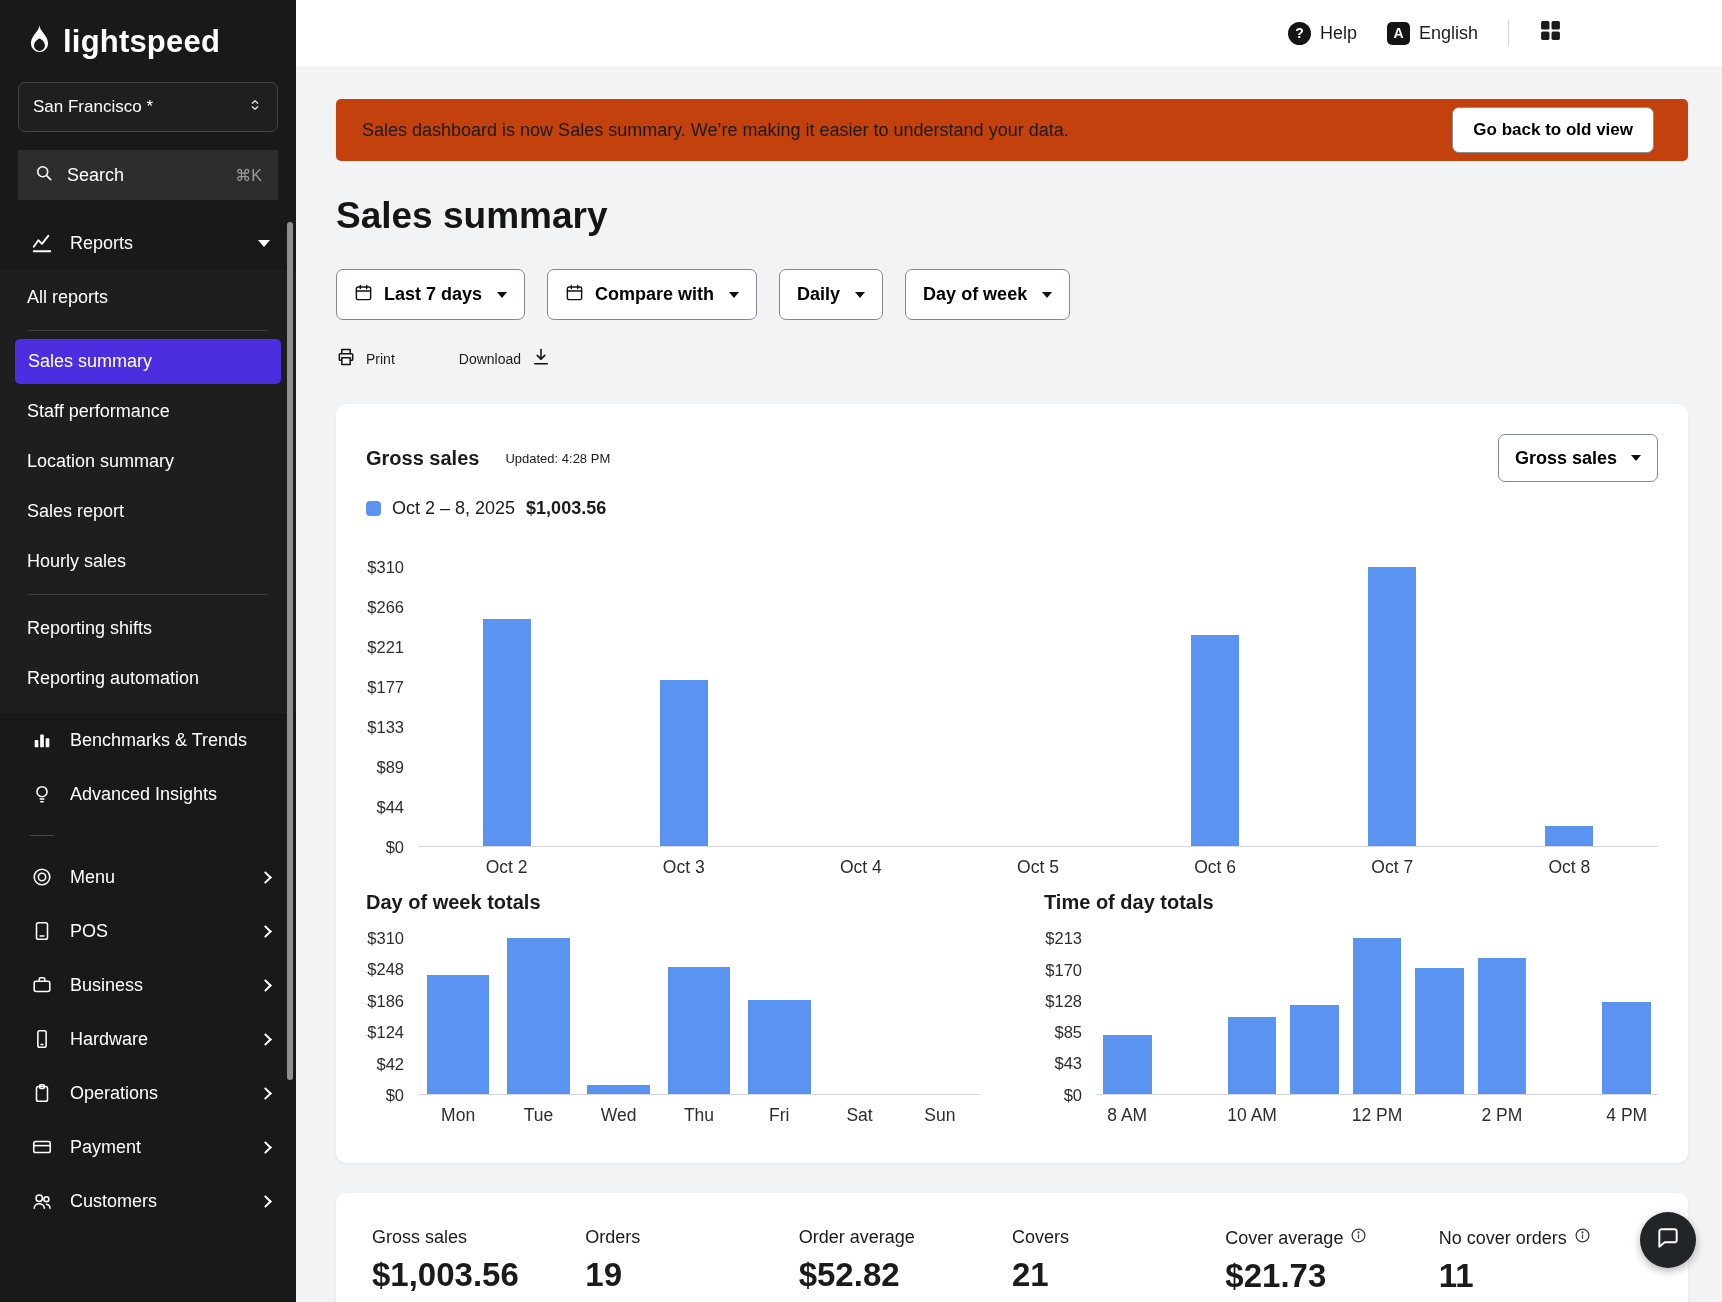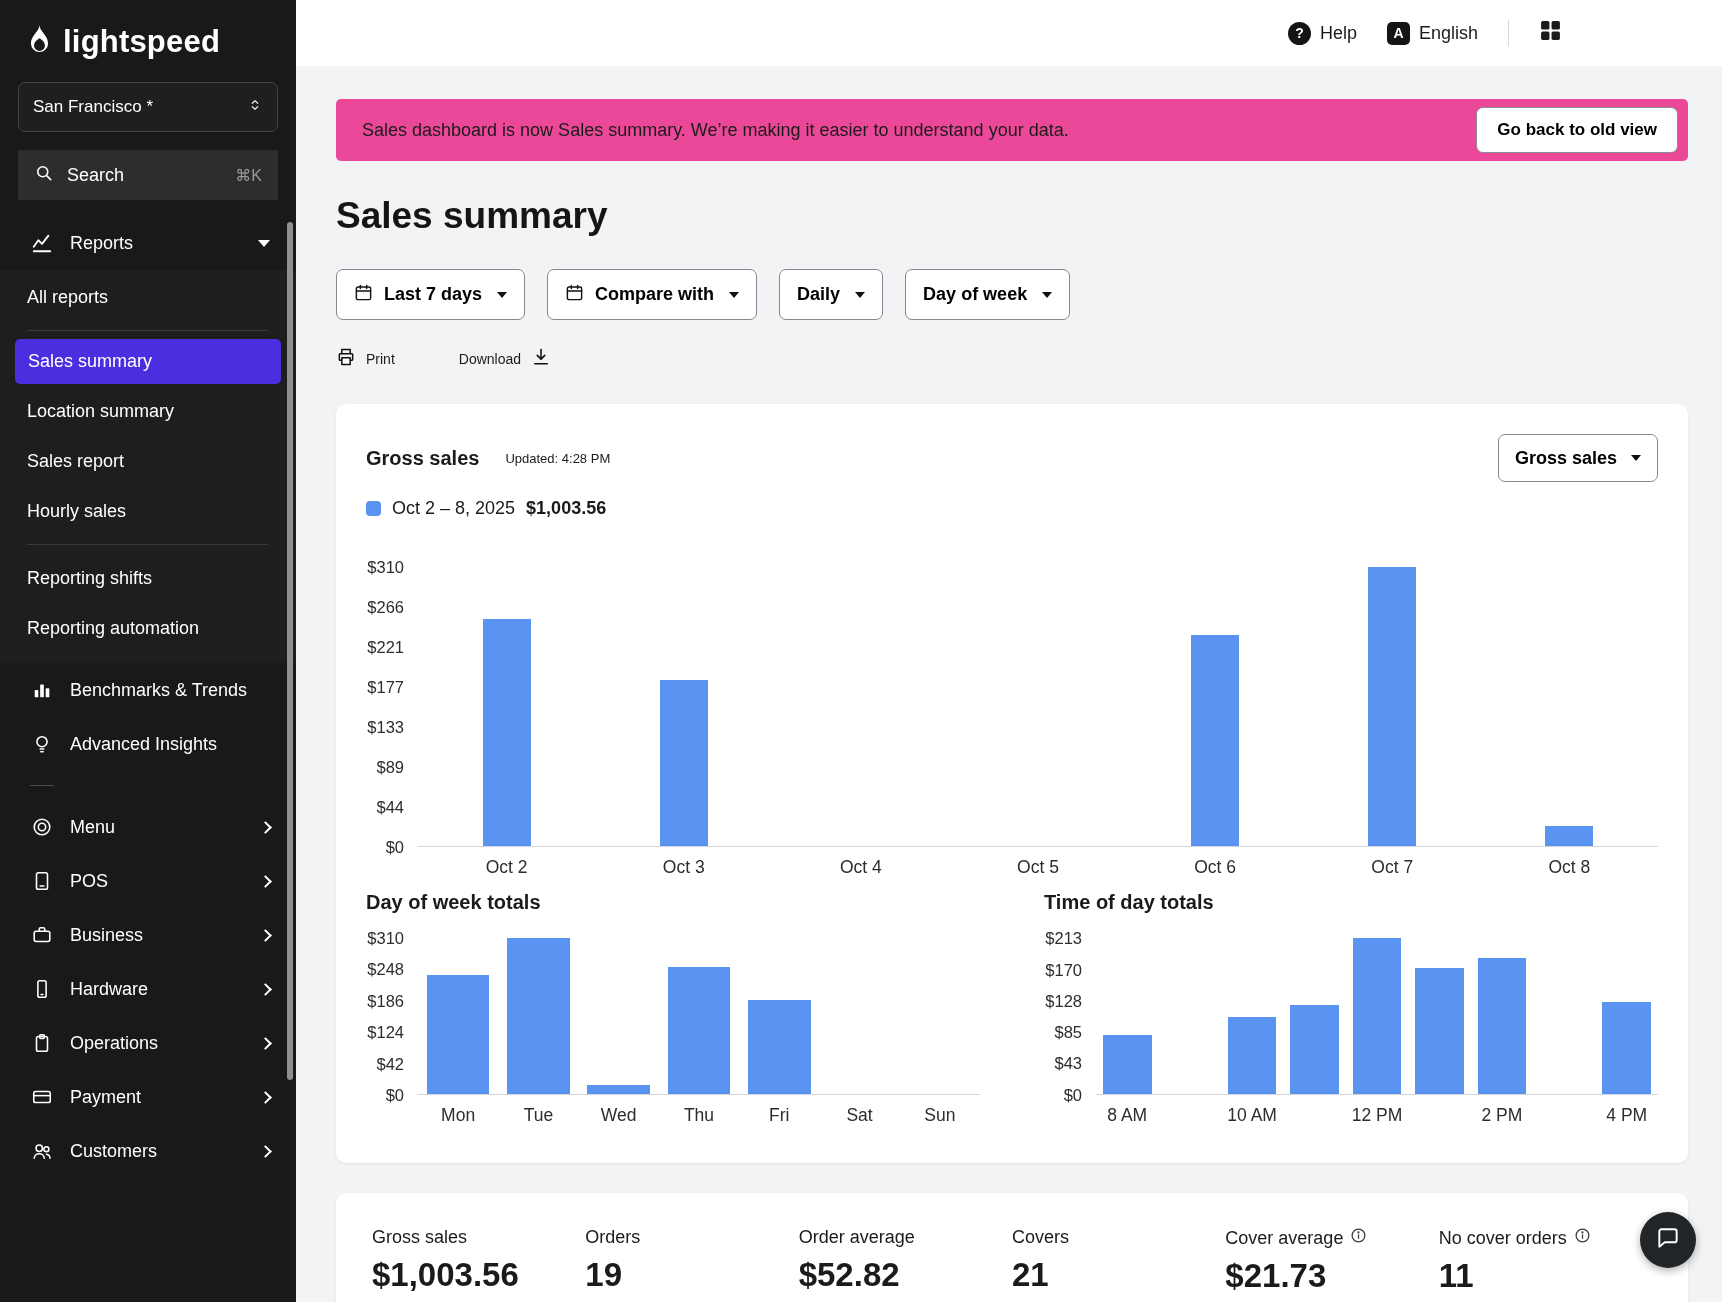--- a/index.html
+++ b/index.html
@@ -28,23 +28,23 @@
 
   
   .main { flex:1; display:flex; flex-direction:column; min-width:0; }
   .topbar { height:66px; background:#fff; display:flex; align-items:center; justify-content:flex-end; gap:30px; padding-right:160px; flex:none; }
   .topbar-item { display:flex; align-items:center; gap:9px; font-size:18px; cursor:pointer; }
   .badge-circle { width:23px; height:23px; border-radius:50%; background:#141414; color:#fff; display:flex; align-items:center; justify-content:center; font-size:14px; font-weight:700; }
   .badge-square { width:23px; height:23px; border-radius:5px; background:#141414; color:#fff; display:flex; align-items:center; justify-content:center; font-size:14px; font-weight:700; }
   .topbar-sep { width:1px; height:26px; background:#d8d8d8; }
 
   .content { flex:1; padding:0 34px 0 40px; overflow:hidden; }
-  .banner { margin-top:33px; background:#ec4899; border-radius:5px; height:62px; display:flex; align-items:center; justify-content:space-between; padding:0 10px 0 26px; }
+  .banner { margin-top:33px; background:#c2410c; border-radius:5px; height:62px; display:flex; align-items:center; justify-content:space-between; padding:0 10px 0 26px; }
   .banner-text { font-size:18px; }
-  .banner-btn { background:#fff; border:1px solid #8a8e95; border-radius:7px; height:46px; padding:0 20px; font-size:17px; font-weight:700; cursor:pointer; font-family:inherit; margin-right:0; }
+  .banner-btn { background:#fff; border:1px solid #8a8e95; border-radius:7px; height:46px; padding:0 20px; font-size:17px; font-weight:700; cursor:pointer; font-family:inherit; margin-right:24px; }
   .page-title { margin-top:34px; font-size:37px; font-weight:600; color:#151515; }
 
   .filters { margin-top:32px; display:flex; gap:22px; }
   .filter-btn { background:#fff; border:1px solid #85888e; border-radius:7px; height:51px; display:flex; align-items:center; gap:11px; padding:0 17px; font-size:18px; font-weight:600; cursor:pointer; font-family:inherit; }
   .caret-down-b { width:0; height:0; border-left:5px solid transparent; border-right:5px solid transparent; border-top:6px solid #111; margin-left:4px; }
 
   .doc-actions { margin-top:27px; display:flex; gap:64px; align-items:center; }
   .doc-action { display:flex; align-items:center; gap:10px; font-size:14px; font-weight:500; cursor:pointer; }
 
   .card { margin-top:34px; background:#fff; border-radius:10px; padding:30px 30px 38px 30px; box-shadow:0 1px 3px rgba(20,20,40,.07); }
@@ -127,20 +127,23 @@
       <span class="caret-down-w"></span>
     </div>
 
     <div class="sub-block">
       <div class="sub-link">
         <span>All reports</span>
       </div>
       <div class="side-divider"></div>
       <div class="sub-link active" style="background: rgb(76, 46, 224);">
         <span>Sales summary</span>
+      </div>
+      <div class="sub-link">
+        <span>Staff performance</span>
       </div>
       <div class="sub-link">
         <span>Location summary</span>
       </div>
       <div class="sub-link">
         <span>Sales report</span>
       </div>
       <div class="sub-link">
         <span>Hourly sales</span>
       </div>

